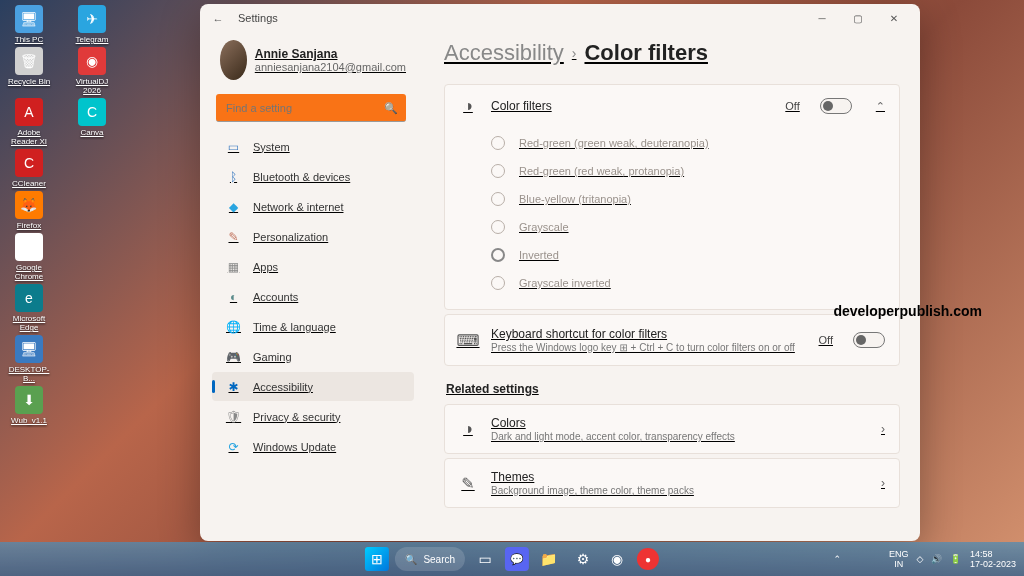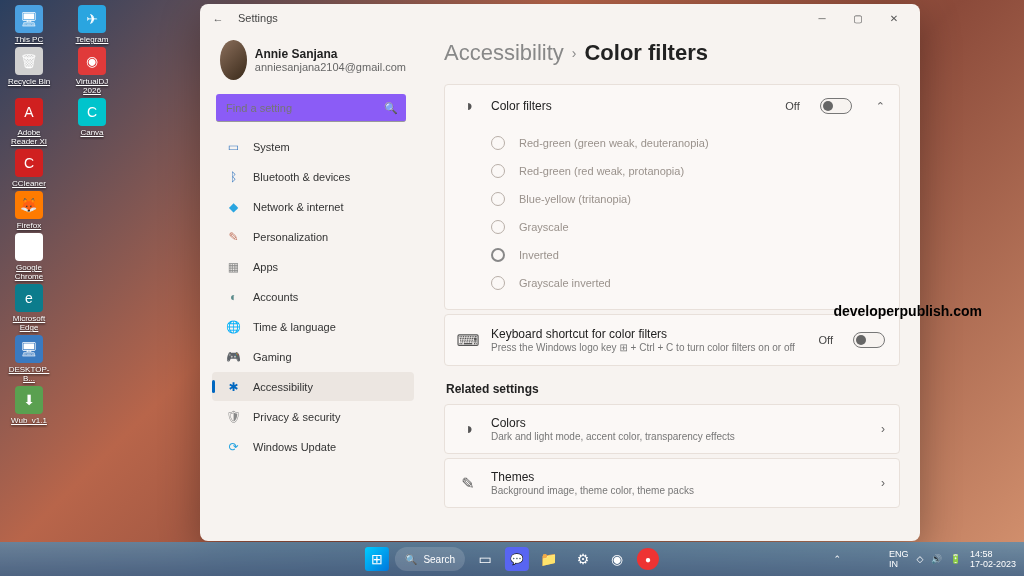--- a/index.html
+++ b/index.html
@@ -13,30 +13,30 @@
 .desktop-icon .lbl { color:#fff; font-size:8px; text-align:center; text-shadow:0 1px 2px rgba(0,0,0,0.8); line-height:9px;text-decoration:underline; }
 
 
 .win { position:absolute; top:4px; left:200px; width:720px; height:537px; background:#f7f3f0; border-radius:8px; box-shadow:0 10px 40px rgba(0,0,0,0.3); display:flex; flex-direction:column; }
 .titlebar { height:28px; display:flex; align-items:center; padding:0 8px; }
 .back-btn { width:20px; height:20px; display:flex; align-items:center; justify-content:center; color:#555; cursor:pointer; font-size:11px; }
 .title { margin-left:10px; font-size:11px; color:#444; }
 .winbtns { margin-left:auto; display:flex; }
 .winbtn { width:36px; height:24px; display:flex; align-items:center; justify-content:center; font-size:10px; color:#555; }
 
-.body { flex:1; display:flex; overflow:hidden; }
+.body { flex:1; display:flex; overflow:hidden;text-decoration:underline; }
 
 
 .sidebar { width:220px; padding:4px 6px 10px 12px; overflow:auto; }
 .profile { display:flex; align-items:center; gap:8px; padding:4px 8px 10px 8px; }
 .avatar { width:40px; height:40px; border-radius:50%; background:linear-gradient(135deg,#8b6f5c,#3a2a1a); }
 .pname { font-size:12px; font-weight:600; color:#222; }
 .pemail { font-size:11px; color:#666; }
 .search { margin:4px 8px 10px 4px; position:relative; }
-.search input { width:100%; height:28px; border:none; border-bottom:1px solid #999; background:#8b5cf6; padding:0 26px 0 10px; font-size:11px; border-radius:3px; outline:none; }
+.search input { width:100%; height:28px; border:none; border-bottom:1px solid #999; background:#f97316; padding:0 26px 0 10px; font-size:11px; border-radius:3px; outline:none; }
 .search .sicon { position:absolute; right:8px; top:8px; color:#666; font-size:11px; }
 
 .nav { display:flex; flex-direction:column; gap:1px; }
 .nav-item { display:flex; align-items:center; gap:12px; padding:7px 12px 7px 14px; border-radius:4px; font-size:11px; color:#333; cursor:pointer; position:relative; }
 .nav-item.active { background:#ece6e1; }
 .nav-item.active::before { content:''; position:absolute; left:0; top:8px; bottom:8px; width:3px; background:#0067c0; border-radius:2px; }
 .nav-icon { width:15px; height:15px; display:flex; align-items:center; justify-content:center; font-size:12px; }
 
 
 .main { flex:1; padding:4px 20px 20px 24px; overflow:auto; }
@@ -66,21 +66,21 @@
 
 .link-card { background:#fbf8f6; border:1px solid #e8e0da; border-radius:4px; display:flex; align-items:center; padding:11px 14px; gap:14px; margin-bottom:4px; cursor:pointer; }
 .link-card .chev-r { margin-left:auto; color:#666; font-size:12px; }
 
 
 .taskbar { position:absolute; bottom:0; left:0; right:0; height:34px; background:linear-gradient(180deg,rgba(80,140,180,0.75),rgba(60,100,140,0.85)); display:flex; align-items:center; padding:0 8px; backdrop-filter:blur(10px); }
 .tb-center { position:absolute; left:50%; transform:translateX(-50%); display:flex; align-items:center; gap:6px; }
 .tb-btn { width:28px; height:28px; border-radius:4px; display:flex; align-items:center; justify-content:center; font-size:14px; color:#fff; }
 .tb-search { display:flex; align-items:center; gap:6px; padding:0 10px; height:24px; border-radius:12px; background:rgba(255,255,255,0.15); color:#fff; font-size:10px; }
 .tb-right { margin-left:auto; display:flex; align-items:center; gap:8px; color:#fff; font-size:9px; }
-.tb-lang { line-height:10px;margin-left:40px; }
+.tb-lang { text-align:center; line-height:10px;margin-left:40px; }
 .tb-time { text-align:left; line-height:10px; }
 </style>
 </head>
 <body>
 
 <div class="desktop-icons" id="desk">
     <div class="icon-row">
       <div class="desktop-icon">
         <div class="ibox" style="background:#4aa0e0;color:#fff">🖥</div>
         <div class="lbl">This PC</div>

